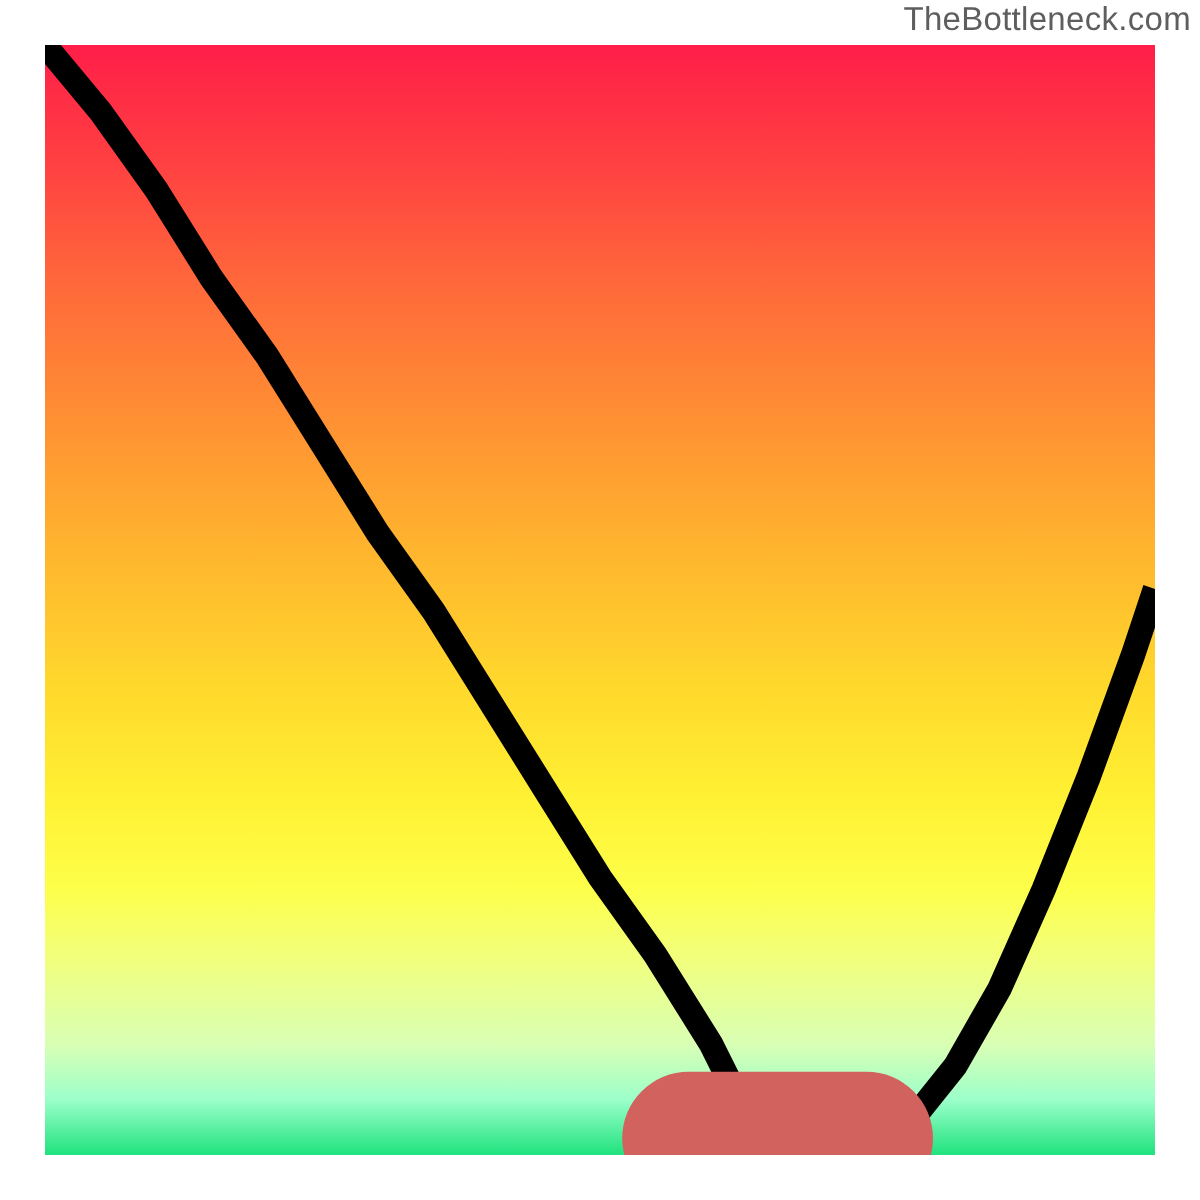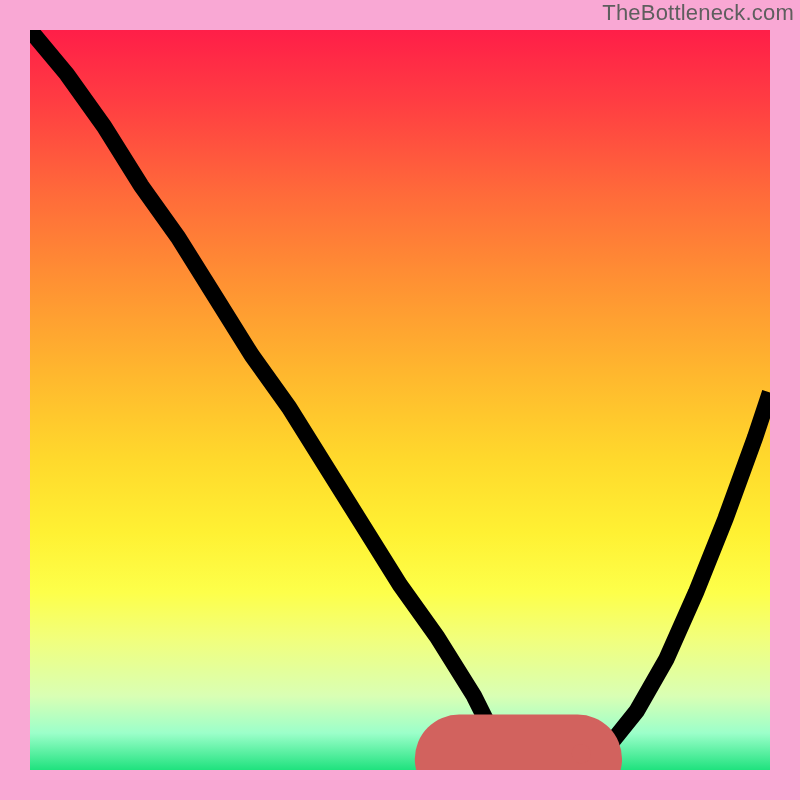--- a/index.html
+++ b/index.html
@@ -8,21 +8,21 @@
     width: 800px;
     height: 800px;
     overflow: hidden;
     background: #000;
     font-family: Arial, Helvetica, sans-serif;
   }
   .frame {
     position: relative;
     width: 800px;
     height: 800px;
-    background: #f9a8d4;
+    background: #ffffff;
   }
   .watermark {
     position: absolute;
     top: 0;
     right: 6px;
     color: #5e5e5e;
     font-size: 22px;
     font-weight: 500;
     letter-spacing: 0.2px;
     z-index: 5;

